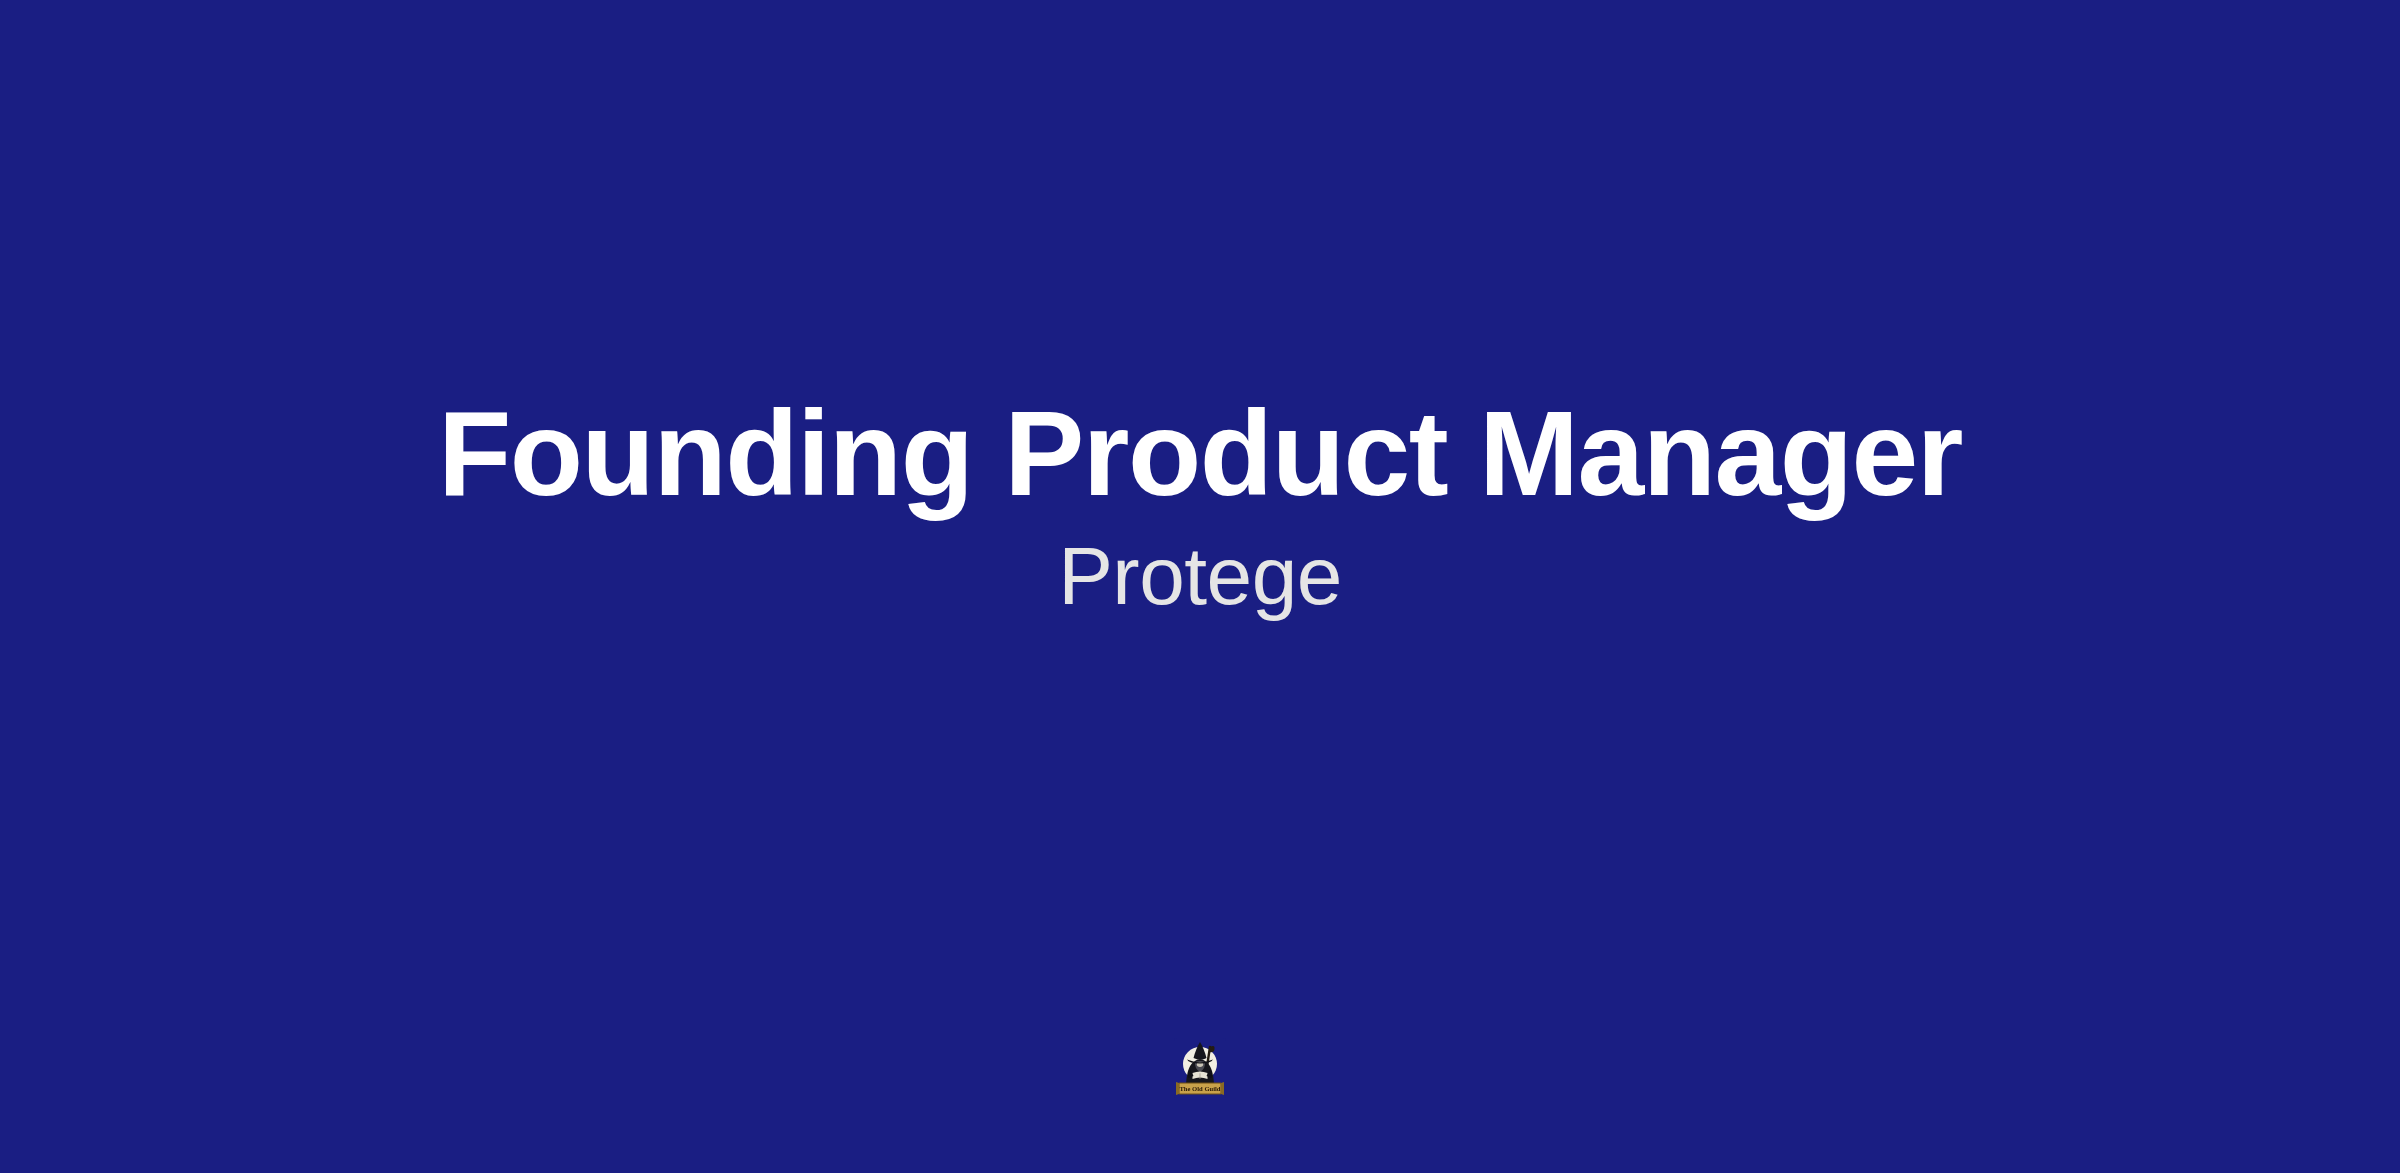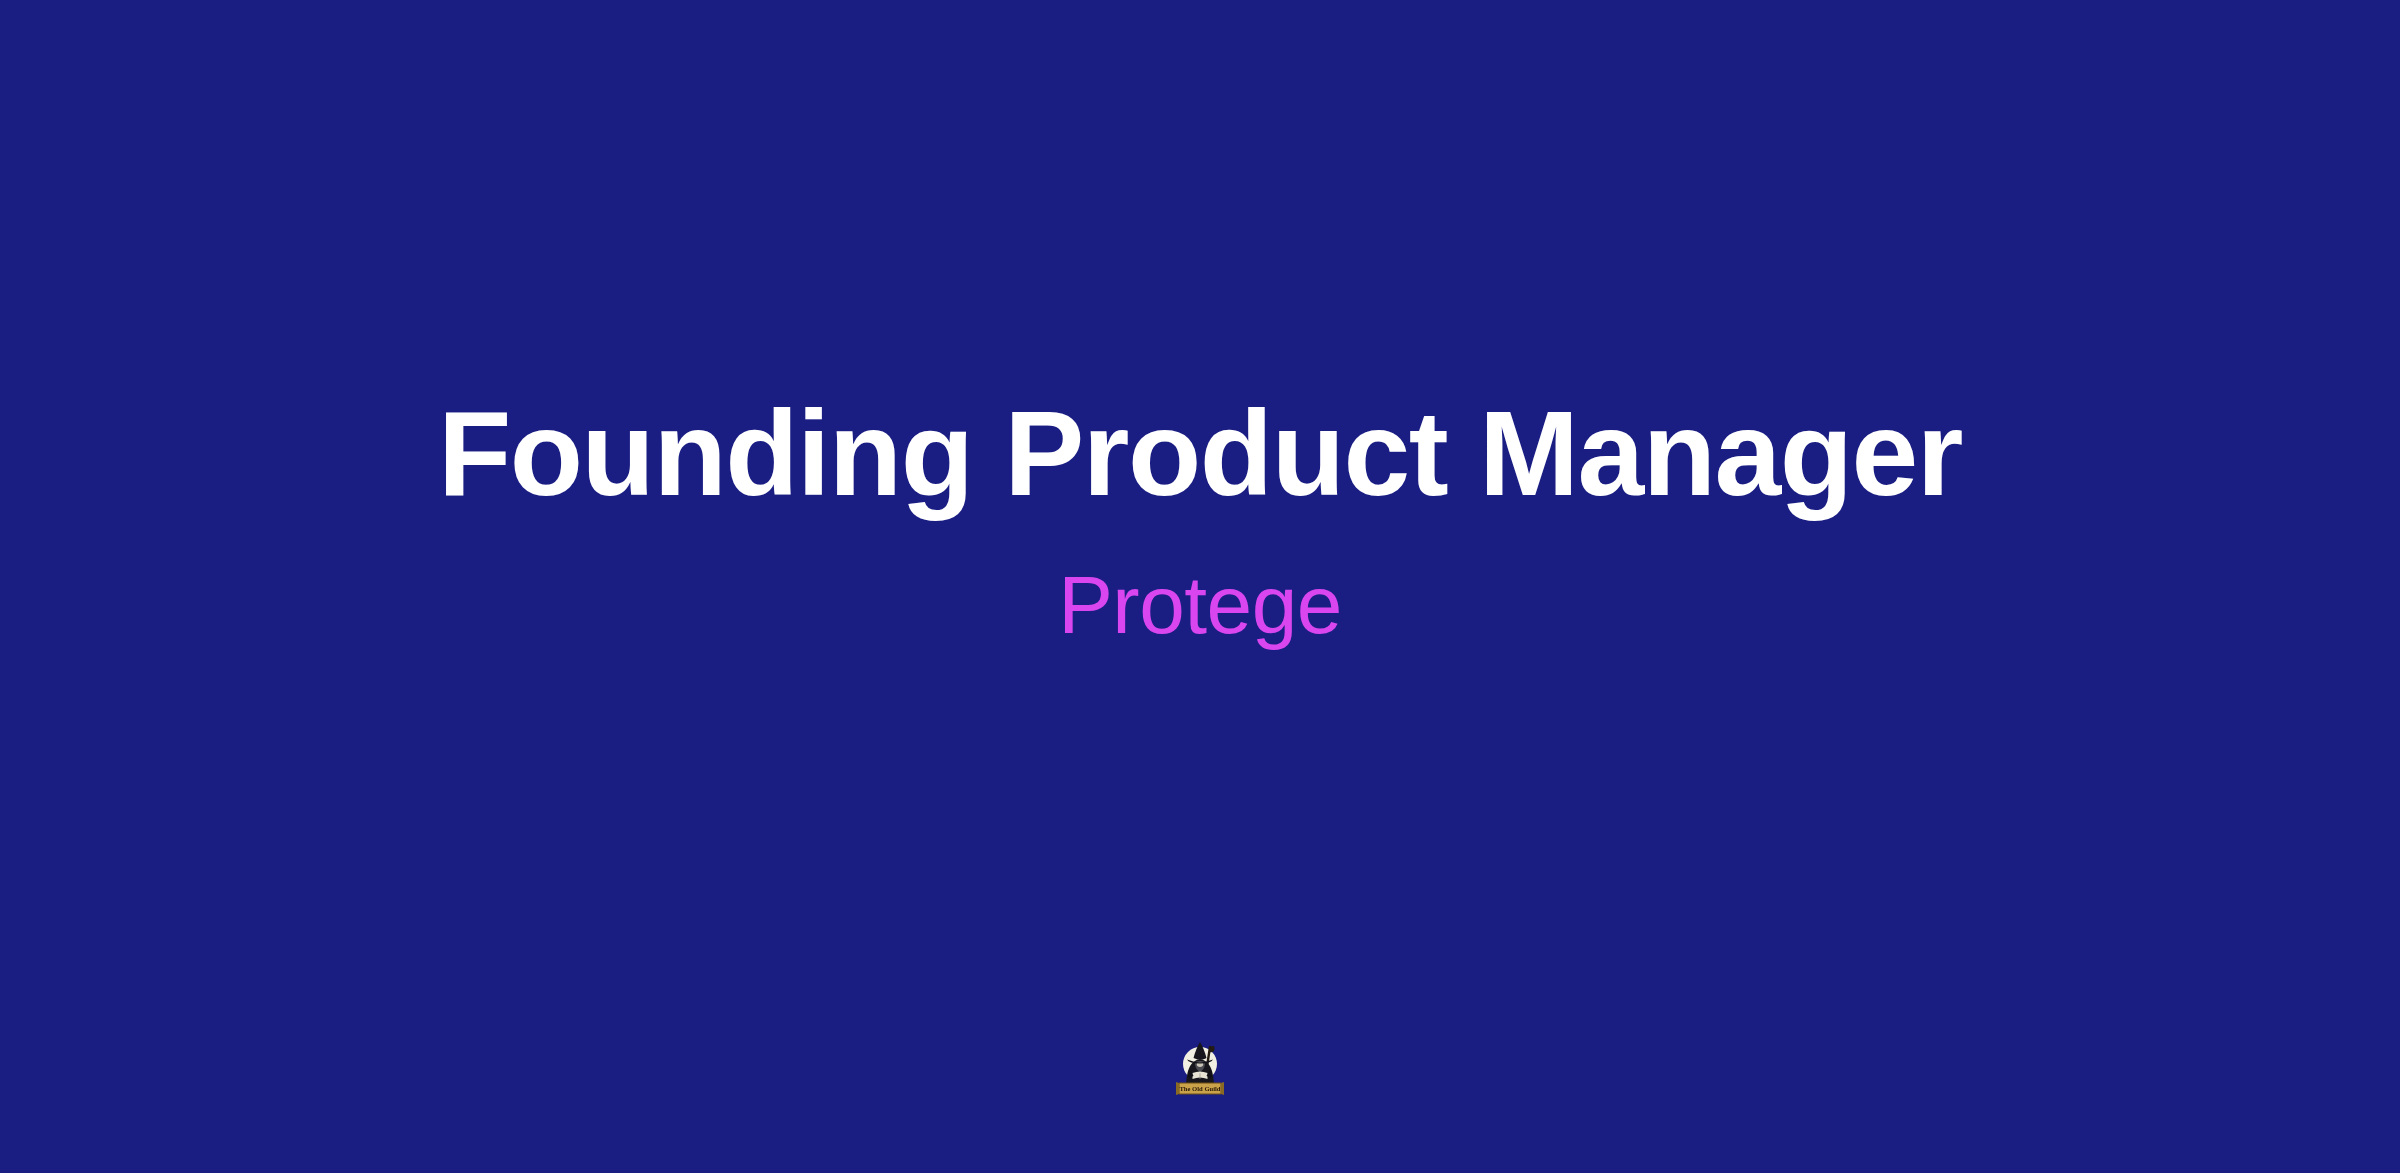--- a/index.html
+++ b/index.html
@@ -31,21 +31,20 @@
     left: 0;
     top: 0;
     width: 2400px;
     height: 1173px;
     display: flex;
     flex-direction: column;
     align-items: center;
     justify-content: flex-start;
     padding-top: 393px;
     pointer-events: none;
-    gap: 29px;
   }
 
   .hero-title {
     font-size: 120px;
     font-weight: 700;
     line-height: 1.0;
     letter-spacing: -1.5px;
     color: #ffffff;
     text-align: center;
     white-space: nowrap;
@@ -79,21 +78,21 @@
     height: 60px;
   }
 </style>
 </head>
 <body style="background: rgb(26, 30, 131);">
 
 <div class="slide" style="background: rgb(26, 30, 131);">
 
   <div class="hero">
     <div class="hero-title" style="color: rgb(255, 255, 255);">Founding Product Manager</div>
-    <div class="hero-subtitle" style="color: #d946ef;">Protege</div>
+    <div class="hero-subtitle" style="color: #e5e5e5;">Protege</div>
   </div>
 
   <div class="brand-logo">
     <svg viewBox="0 0 52 60" xmlns="http://www.w3.org/2000/svg">
 
       <rect x="0" y="0" width="52" height="60" rx="3" fill="#1a1e83"></rect>
 
       <circle cx="26" cy="26" r="17" fill="#f2efe3"></circle>
 
       <g>

